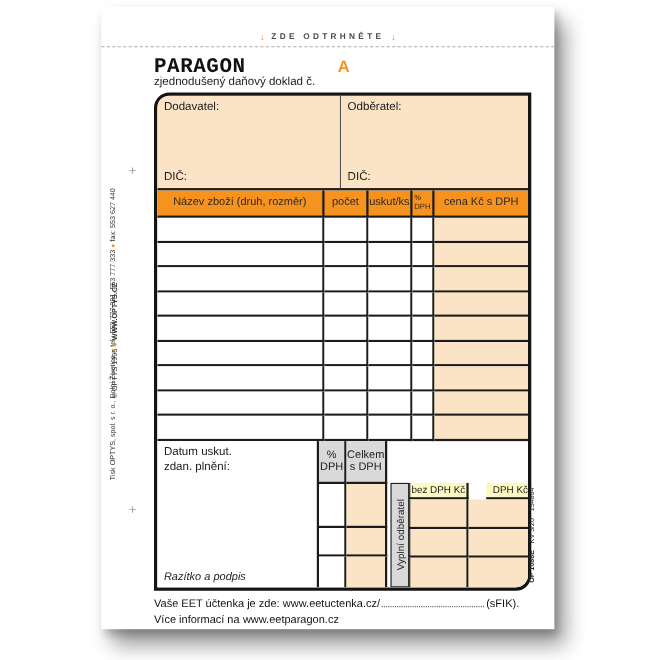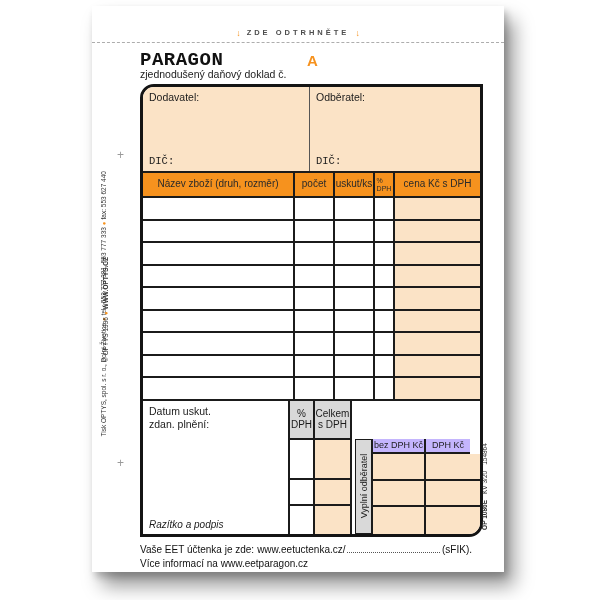--- a/index.html
+++ b/index.html
@@ -26,21 +26,21 @@
   .box{
     position:absolute;left:48px;top:78px;width:343px;height:453px;box-sizing:border-box;
     border:3px solid #141414;border-radius:14px 0 14px 0;overflow:hidden;background:#fff;
   }
   
   .parties{position:relative;height:86px;box-sizing:border-box;background:#FBE3C6;border-bottom:2.5px solid #1b1b1b;display:flex;}
   .party{position:relative;box-sizing:border-box;text-align:center;}
   .party.sup{width:167px;border-right:1.5px solid #555;}
   .party.cus{flex:1;}
   .party .lbl{position:absolute;left:6px;top:4px;font-size:10.5px;}
-  .party .dic{position:absolute;left:6px;bottom:4px;font-size:10.5px;font-family:Liberation Mono, monospace;}
+  .party .dic{position:absolute;left:6px;bottom:4px;font-size:10.5px;}
   
   .thead,.tbody{display:grid;grid-template-columns:152px 40px 40px 20px 1fr;}
   .thead{background:#F6921E;height:25px;}
   .thead .hc{box-sizing:border-box;border-right:2px solid #1b1b1b;border-bottom:2px solid #1b1b1b;
     display:flex;align-items:center;justify-content:center;font-size:10px;color:#2a2a2a;
     white-space:pre-line;line-height:1.05;}
   .thead .hc:last-child{border-right:none;}
   .thead .hc.small{font-size:7px;}
   .tbody{grid-auto-rows:22.5px;}
   .tbody .cell{box-sizing:border-box;border-right:2px solid #1b1b1b;border-bottom:2px solid #1b1b1b;background:#fff;}
@@ -55,24 +55,24 @@
     font-size:10px;text-align:center;white-space:pre-line;line-height:1.15;border-bottom:2px solid #1b1b1b;}
   .vatcol-h{left:147px;top:0;width:25px;height:39px;border-right:2px solid #1b1b1b;}
   .totcol-h{left:172px;top:0;width:37px;height:39px;border-right:2px solid #1b1b1b;}
   .vrow{border-bottom:2px solid #1b1b1b;}
   .vrow.last{border-bottom:none;}
   .kuhrade{left:209px;top:0;width:128px;height:38px;background:#FBE3C6;border:2.5px solid #111;}
   .kuhrade span{position:absolute;left:5px;top:3px;font-size:11px;font-weight:bold;}
   .strip{left:212px;top:38px;width:17px;height:95px;background:#D9D9D9;border:1.5px solid #1b1b1b;}
   .strip span{position:absolute;left:50%;top:50%;transform:translate(-50%,-50%) rotate(-90deg);
     white-space:nowrap;font-size:9px;color:#222;}
-  .subhead{top:38px;height:15px;background:#c4b5fd;border-bottom:2px solid #1b1b1b;border-right:2px solid #1b1b1b;
+  .subhead{top:38px;height:15px;background:#fef9c3;border-bottom:2px solid #1b1b1b;border-right:2px solid #1b1b1b;
     display:flex;align-items:center;justify-content:center;font-size:9px;}
   .sh1{left:229px;width:54px;border-left:1.5px solid #1b1b1b;}
-  .sh2{left:283px;width:44px;border-right:none;}
+  .sh2{left:299px;width:44px;border-right:none;}
   .prow{background:#FBE3C6;border-right:2px solid #1b1b1b;border-bottom:2px solid #1b1b1b;}
   .prow.rnone{border-right:none;}
   .prow.bnone{border-bottom:none;}
   .pl{left:229px;width:54px;border-left:1.5px solid #1b1b1b;}
   .pr{left:283px;width:54px;}
   
   .eet{position:absolute;left:48px;top:537px;width:332px;font-size:10px;color:#111;}
   .eet .row{display:flex;align-items:baseline;line-height:1.35;}
   .eet b{font-weight:normal;}
   .eet .leader{flex:1;border-bottom:1.2px dotted #555;margin:0 2px 2px 1px;}

